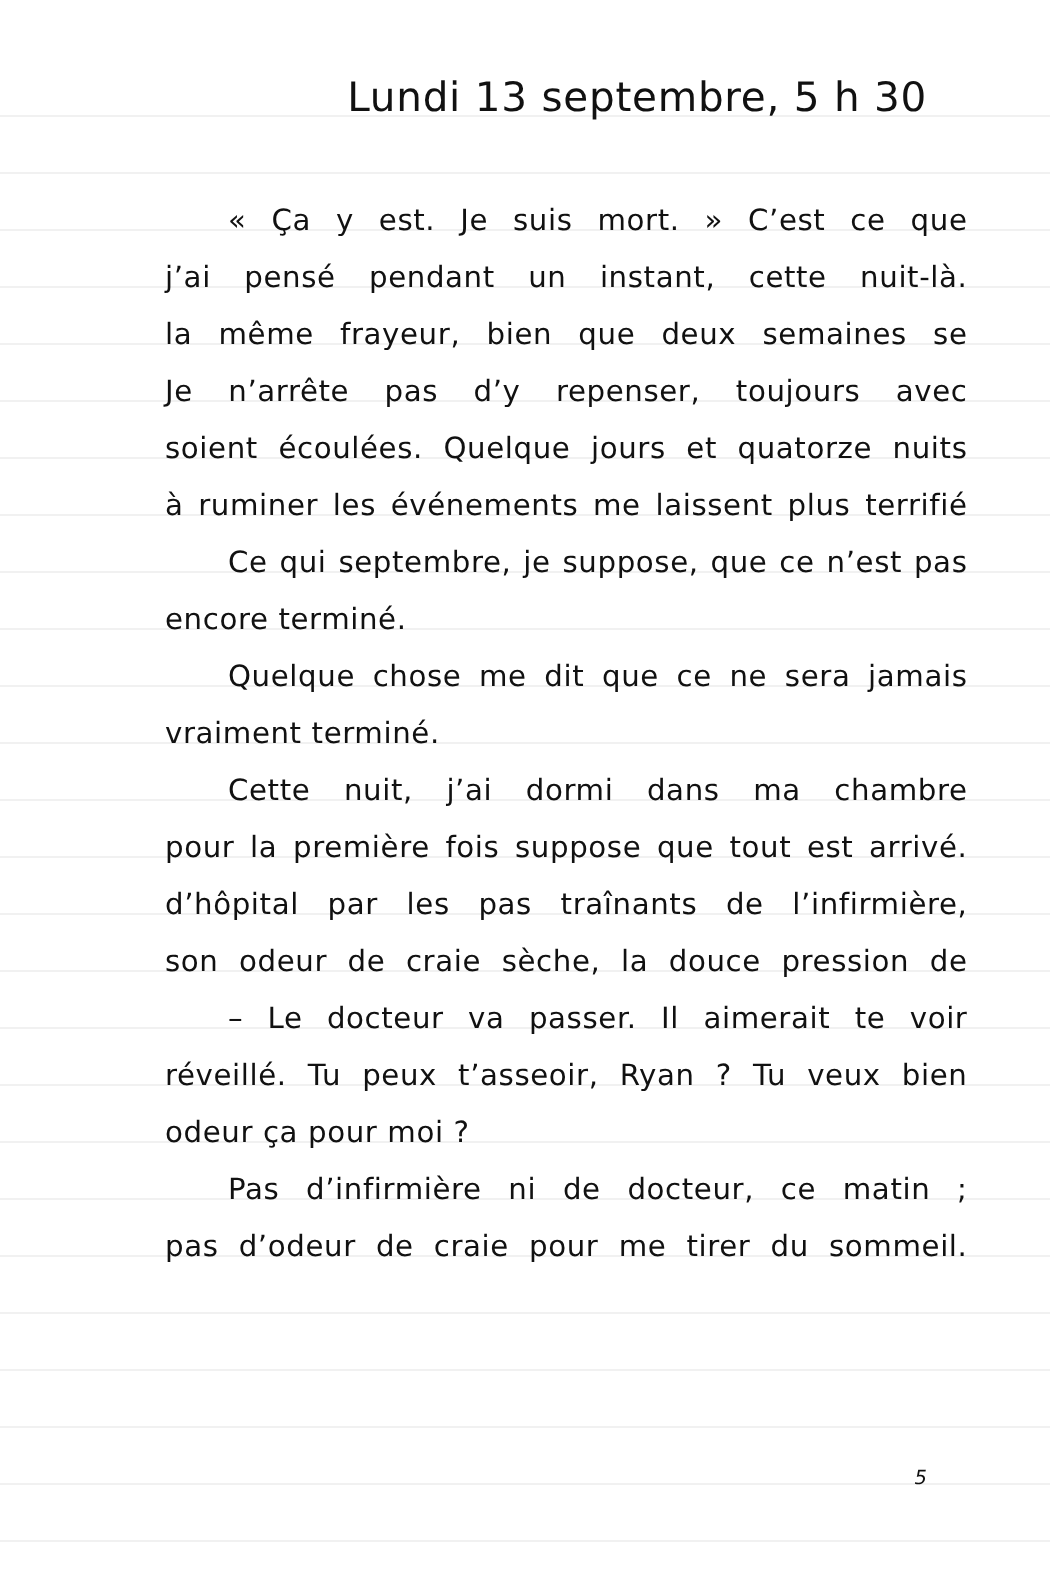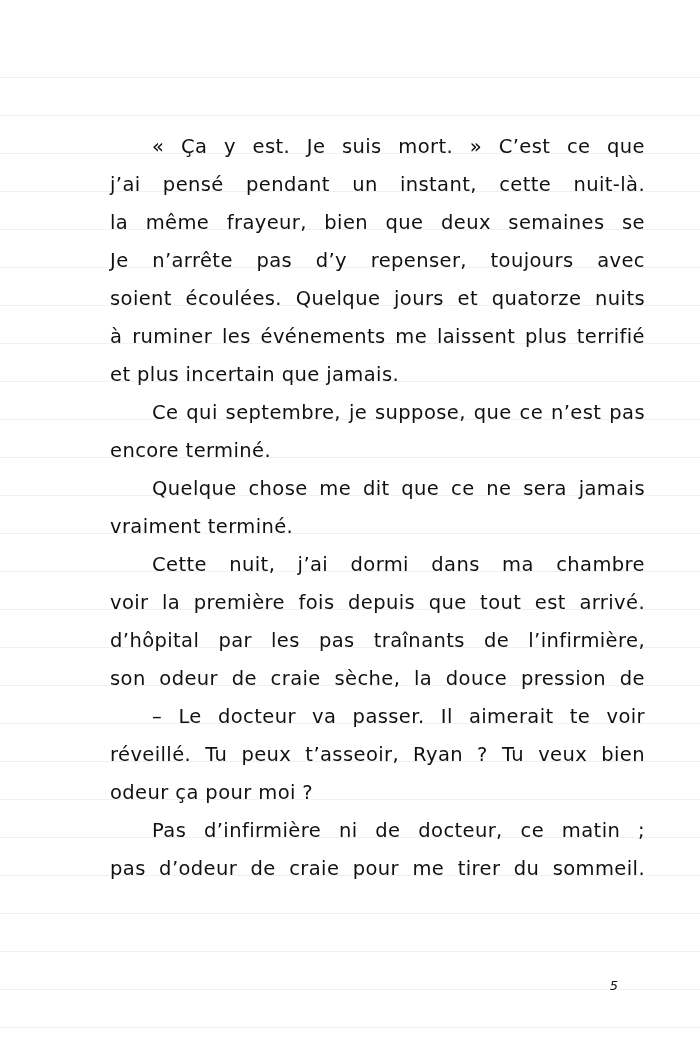--- a/index.html
+++ b/index.html
@@ -76,35 +76,35 @@
       right: 82px;
       top: 978px;
       font-size: 13px;
       font-style: italic;
     }
   </style>
 </head>
 <body>
 
 <div class="page">
+  <h1 class="page-heading">Lundi 13 septembre, 5 h 30</h1>
 
   <div class="body-text">
     <div class="line indent">« Ça y est. Je suis mort. » C’est ce que</div>
     <div class="line">j’ai pensé pendant un instant, cette nuit-là.</div>
     <div class="line">la même frayeur, bien que deux semaines se</div>
     <div class="line">Je n’arrête pas d’y repenser, toujours avec</div>
     <div class="line">soient écoulées. Quelque jours et quatorze nuits</div>
     <div class="line">à ruminer les événements me laissent plus terrifié</div>
-    <div class="line last">et plus incertain que jamais.</div>
     <div class="line indent">Ce qui septembre, je suppose, que ce n’est pas</div>
     <div class="line last">encore terminé.</div>
     <div class="line indent">Quelque chose me dit que ce ne sera jamais</div>
     <div class="line last">vraiment terminé.</div>
     <div class="line indent">Cette nuit, j’ai dormi dans ma chambre</div>
-    <div class="line">voir la première fois depuis que tout est arrivé.</div>
+    <div class="line">pour la première fois suppose que tout est arrivé.</div>
     <div class="line">d’hôpital par les pas traînants de l’infirmière,</div>
     <div class="line">son odeur de craie sèche, la douce pression de</div>
     <div class="line indent">– Le docteur va passer. Il aimerait te voir</div>
     <div class="line">réveillé. Tu peux t’asseoir, Ryan ? Tu veux bien</div>
     <div class="line last">odeur ça pour moi ?</div>
     <div class="line indent">Pas d’infirmière ni de docteur, ce matin ;</div>
     <div class="line">pas d’odeur de craie pour me tirer du sommeil.</div>
   </div>
 
   <div class="page-number">5</div>

